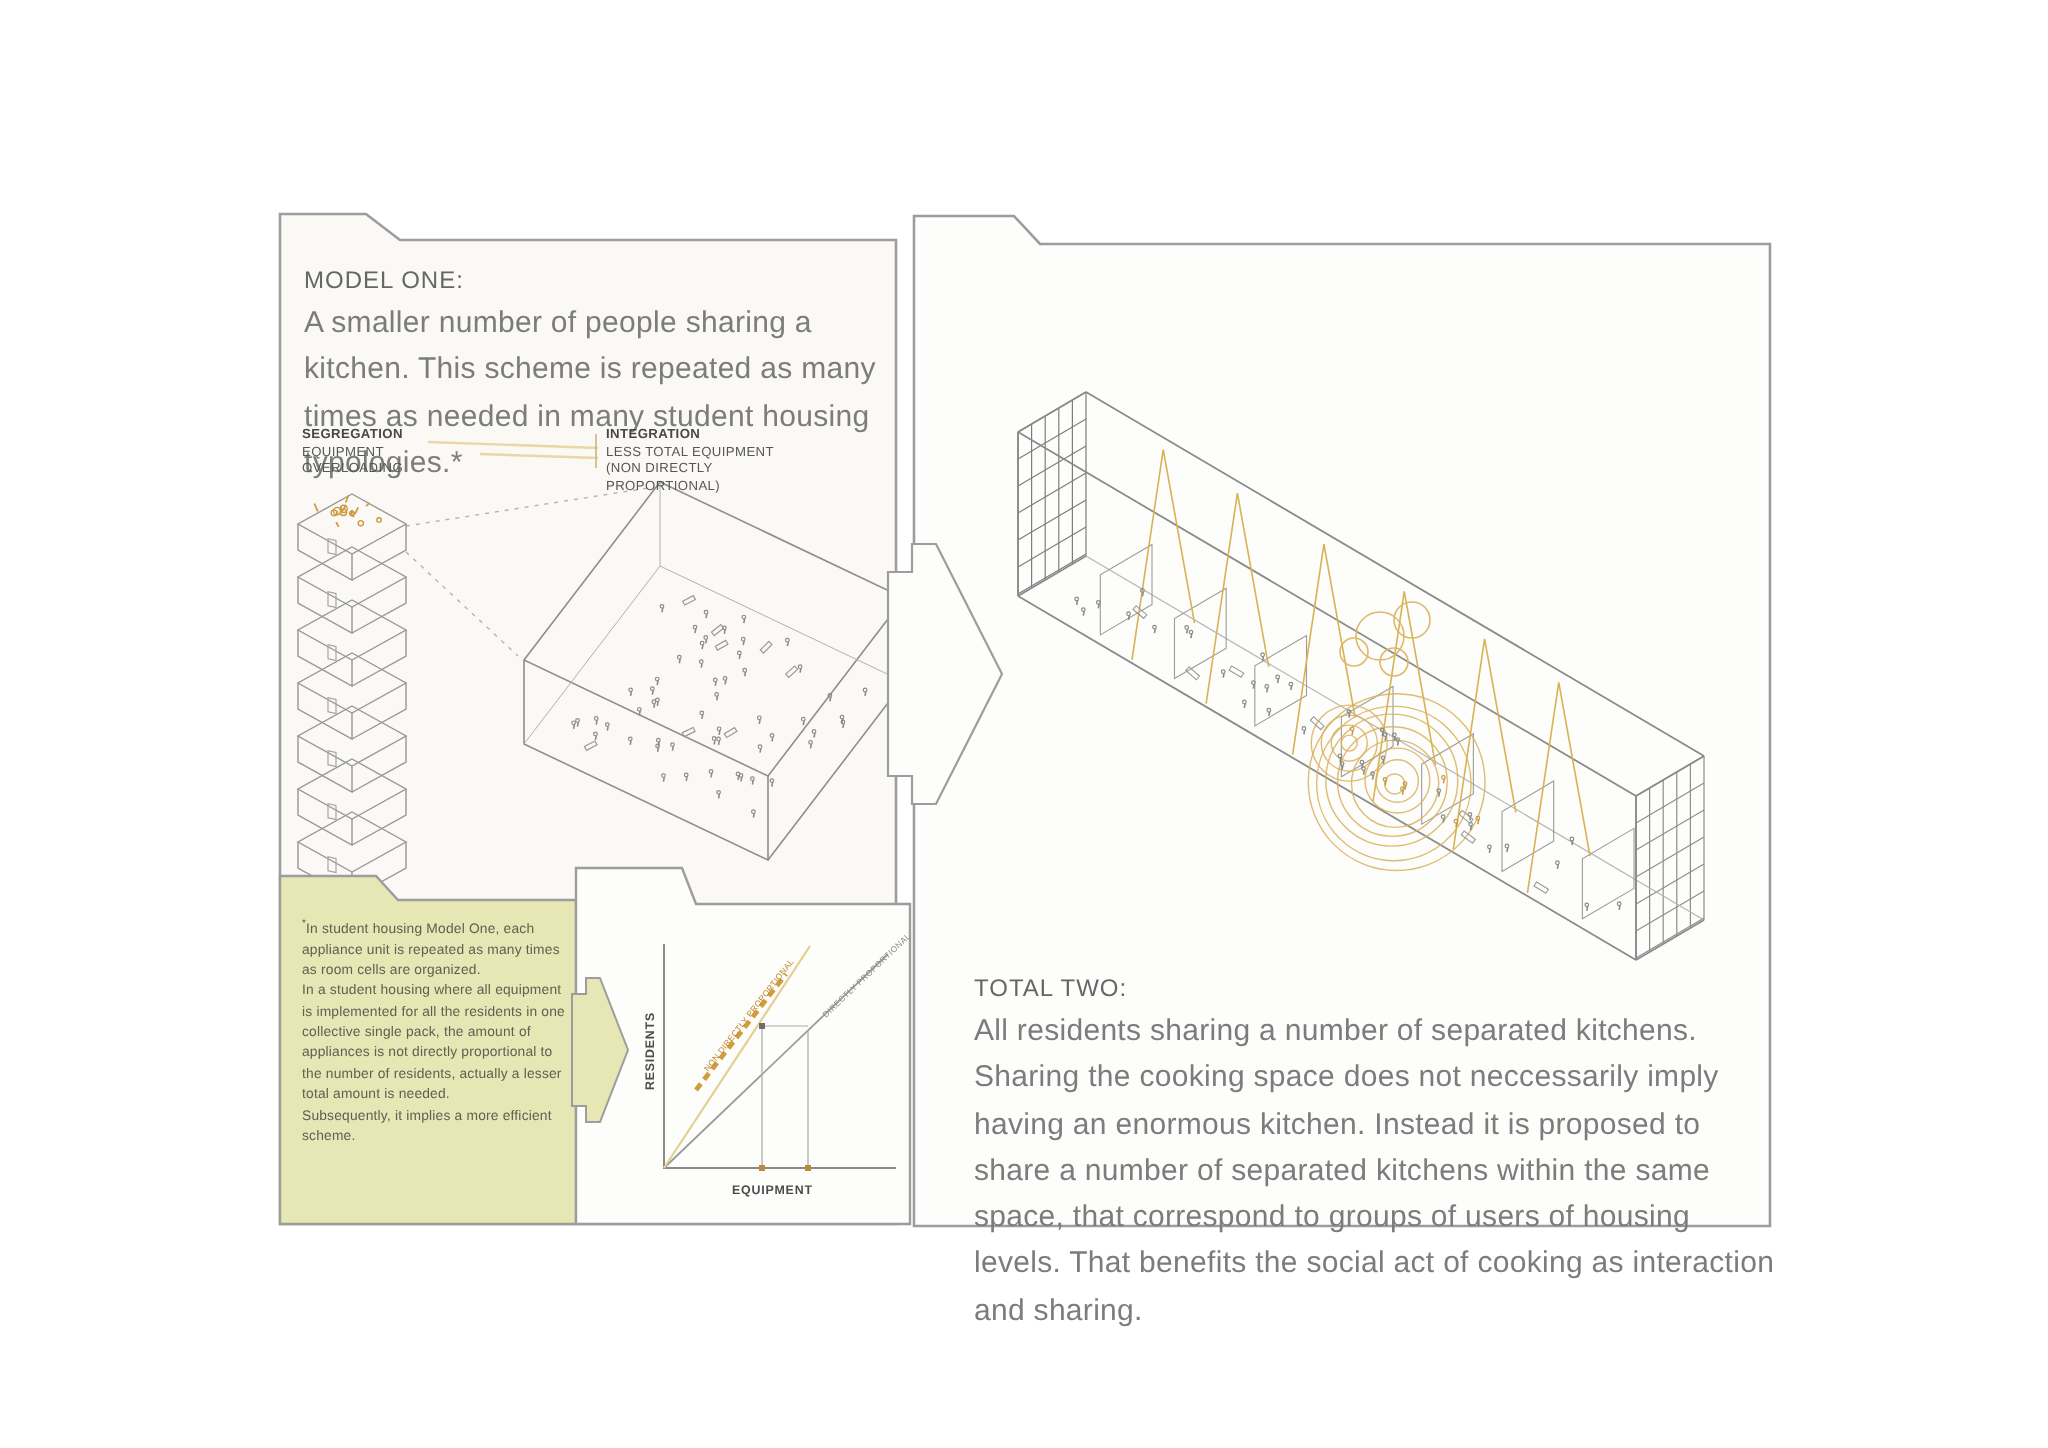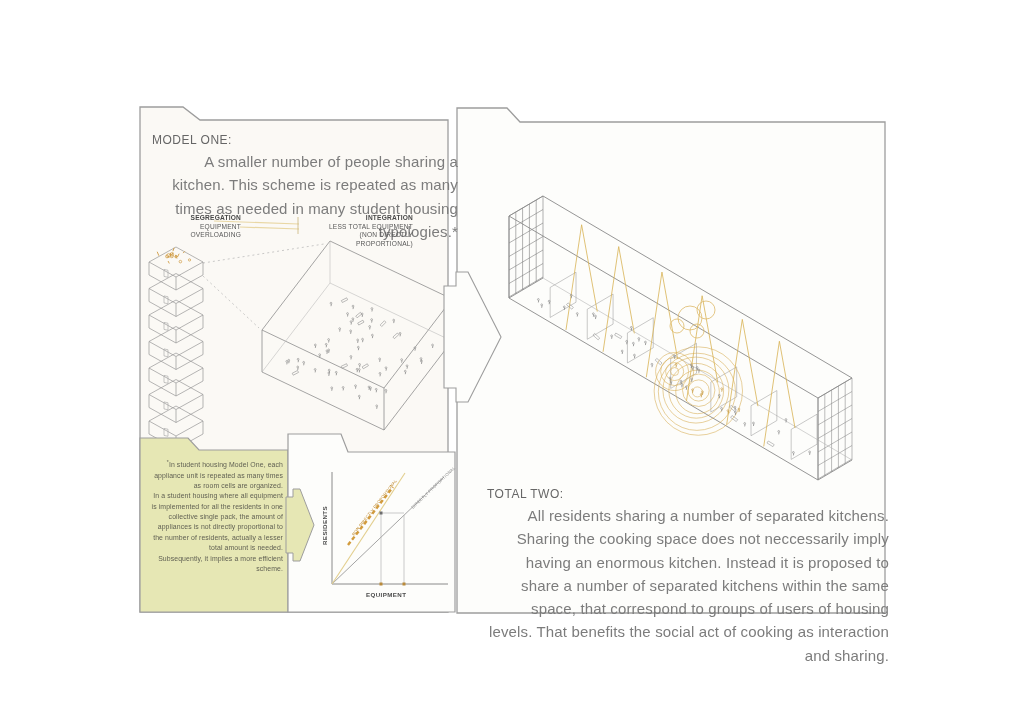--- a/index.html
+++ b/index.html
@@ -1,18 +1,18 @@
 <!DOCTYPE html>
 <html><head>
 <meta charset="utf-8">
 <style>
   html,body{margin:0;padding:0;background:#ffffff;}
   body{width:1024px;height:724px;position:relative;font-family:"Liberation Sans",sans-serif;overflow:hidden;}
   #art{position:absolute;left:0;top:0;z-index:1;}
-  .txt{position:absolute;z-index:3;text-align:right;}
+  .txt{position:absolute;z-index:3;}
   .panel-title{font-size:12px;color:#666666;letter-spacing:.5px;}
   .panel-body{font-size:15px;color:#7c7c7c;line-height:1.55;letter-spacing:.15px;}
   .legend{font-size:6.6px;line-height:1.3;letter-spacing:.2px;color:#565656;}
   .legend .lg-title{font-weight:bold;color:#474747;}
   .footnote{font-size:6.9px;color:#5f5f52;line-height:1.5;letter-spacing:.1px;}
   .footnote p{margin:0 0 0 0;}
   .footnote p + p{margin-top:0;}
   .footnote sup{font-size:5px;}
   svg text{font-family:"Liberation Sans",sans-serif;}
   .axis-label{font-size:6.2px;font-weight:bold;fill:#4c4c4c;letter-spacing:.4px;}

